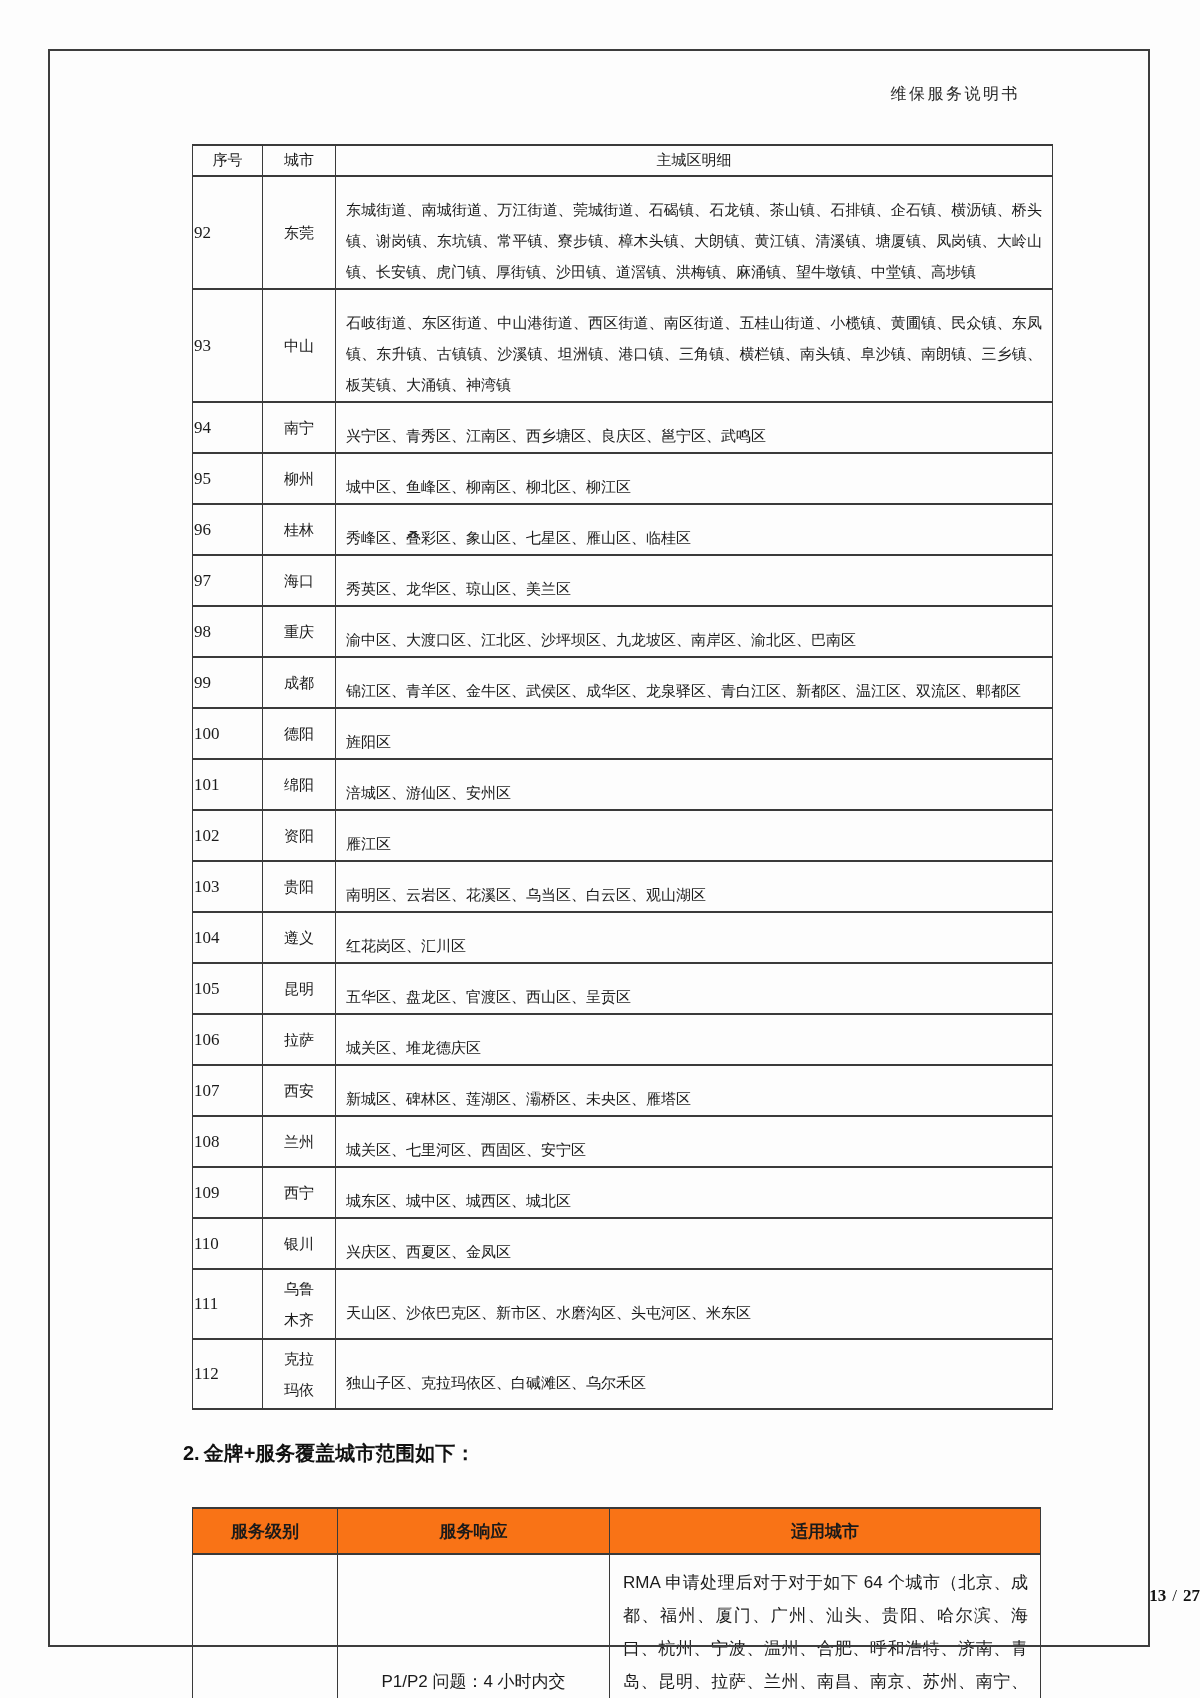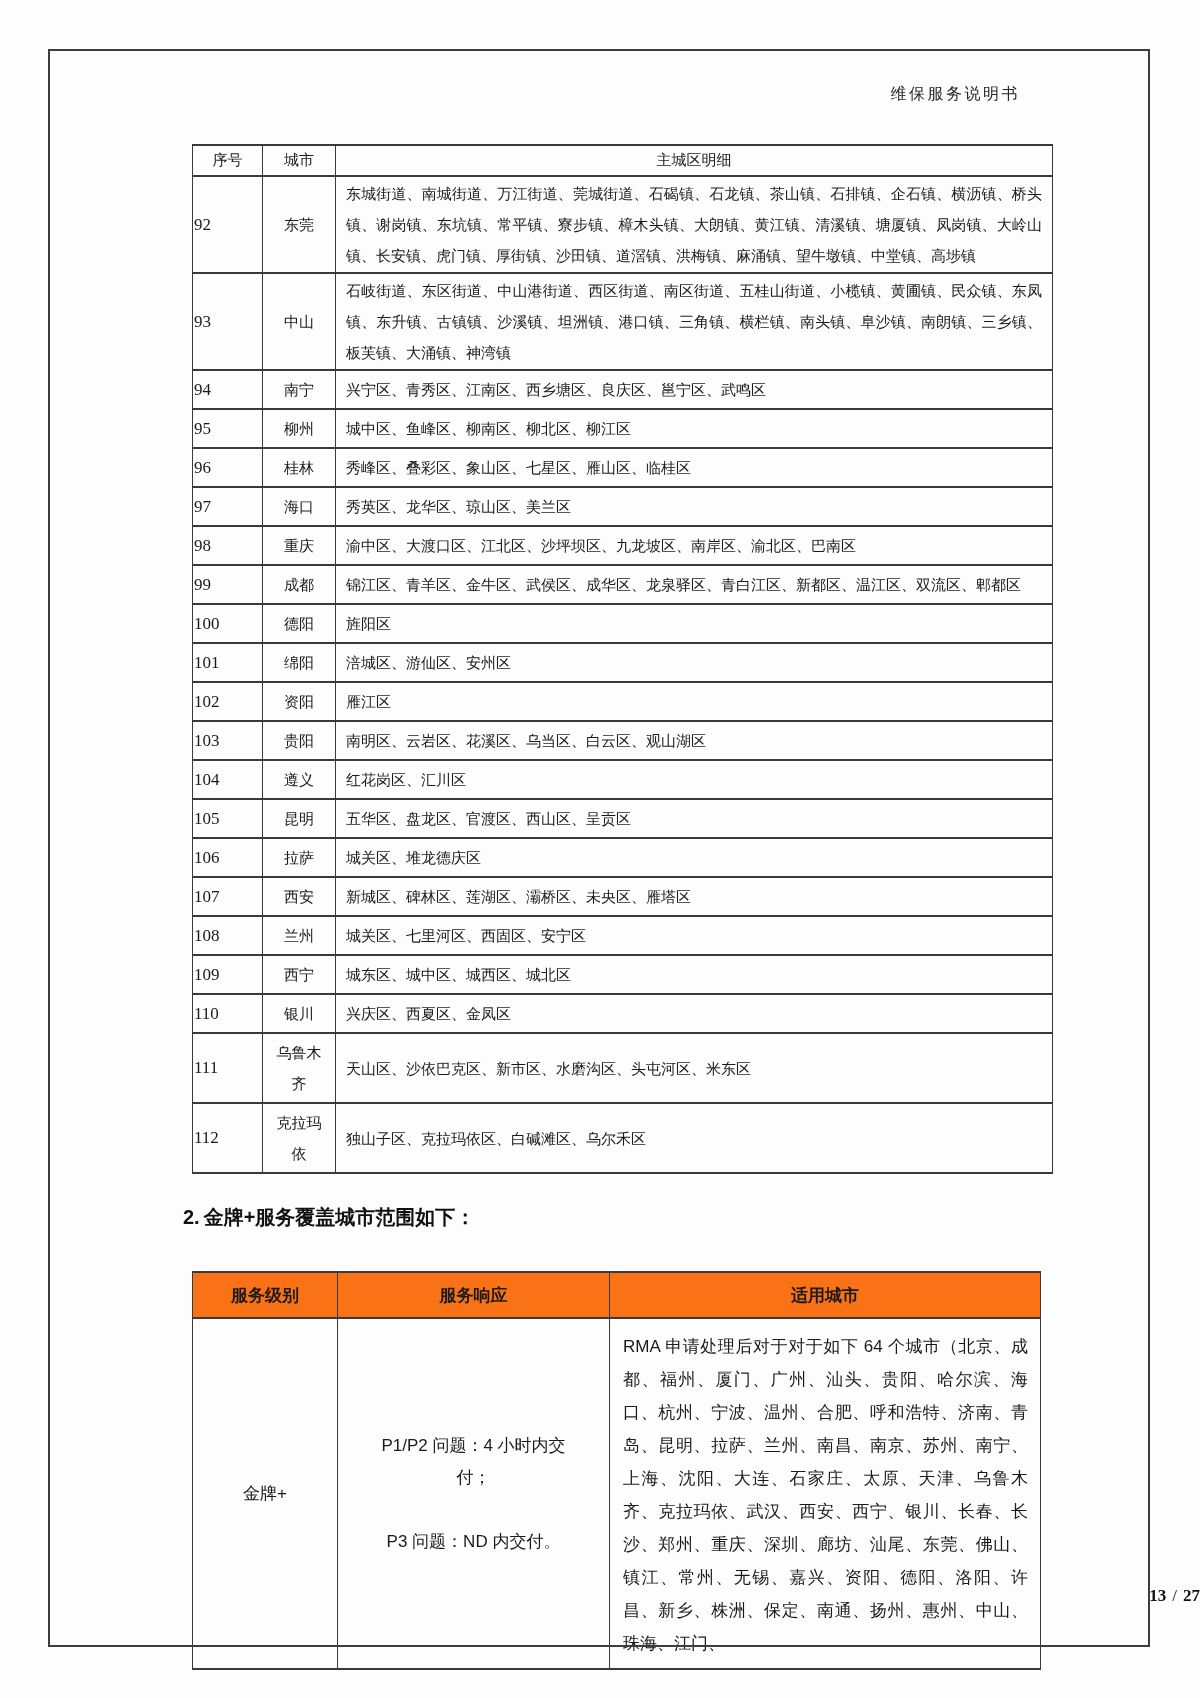--- a/index.html
+++ b/index.html
@@ -28,23 +28,23 @@
     border-top:2px solid #3a3a3a;border-bottom:2px solid #3a3a3a;
     border-left:1px solid #3a3a3a;border-right:1px solid #3a3a3a;
     font-size:15px;color:#1a1a1a;box-sizing:border-box;
   }
   .t1 thead th{height:31px;font-weight:normal;text-align:center;}
   .t1 td{height:31px;vertical-align:middle;}
   .t1 td.c-no{
     text-align:left;
     font-family:"Liberation Serif",serif;font-size:17px;
   }
-  .t1 td.c-city{text-align:center;padding:3px 9px;line-height:31px;}
+  .t1 td.c-city{text-align:center;padding:3px 16px;line-height:31px;}
   .t1 td.c-detail{
-    text-align:justify;padding:1px 10px 1px 10px;line-height:31px;
+    text-align:justify;padding:17px 10px 1px 10px;line-height:31px;
   }
   
   .heading{
     margin:30px 0 0 183px;
     font-size:20px;font-weight:bold;color:#111;
   }
   .heading .h-title{margin-left:4px;}
   
   .t2{margin:40px 0 0 192px;width:848px;}
   .t2 th,.t2 td{

